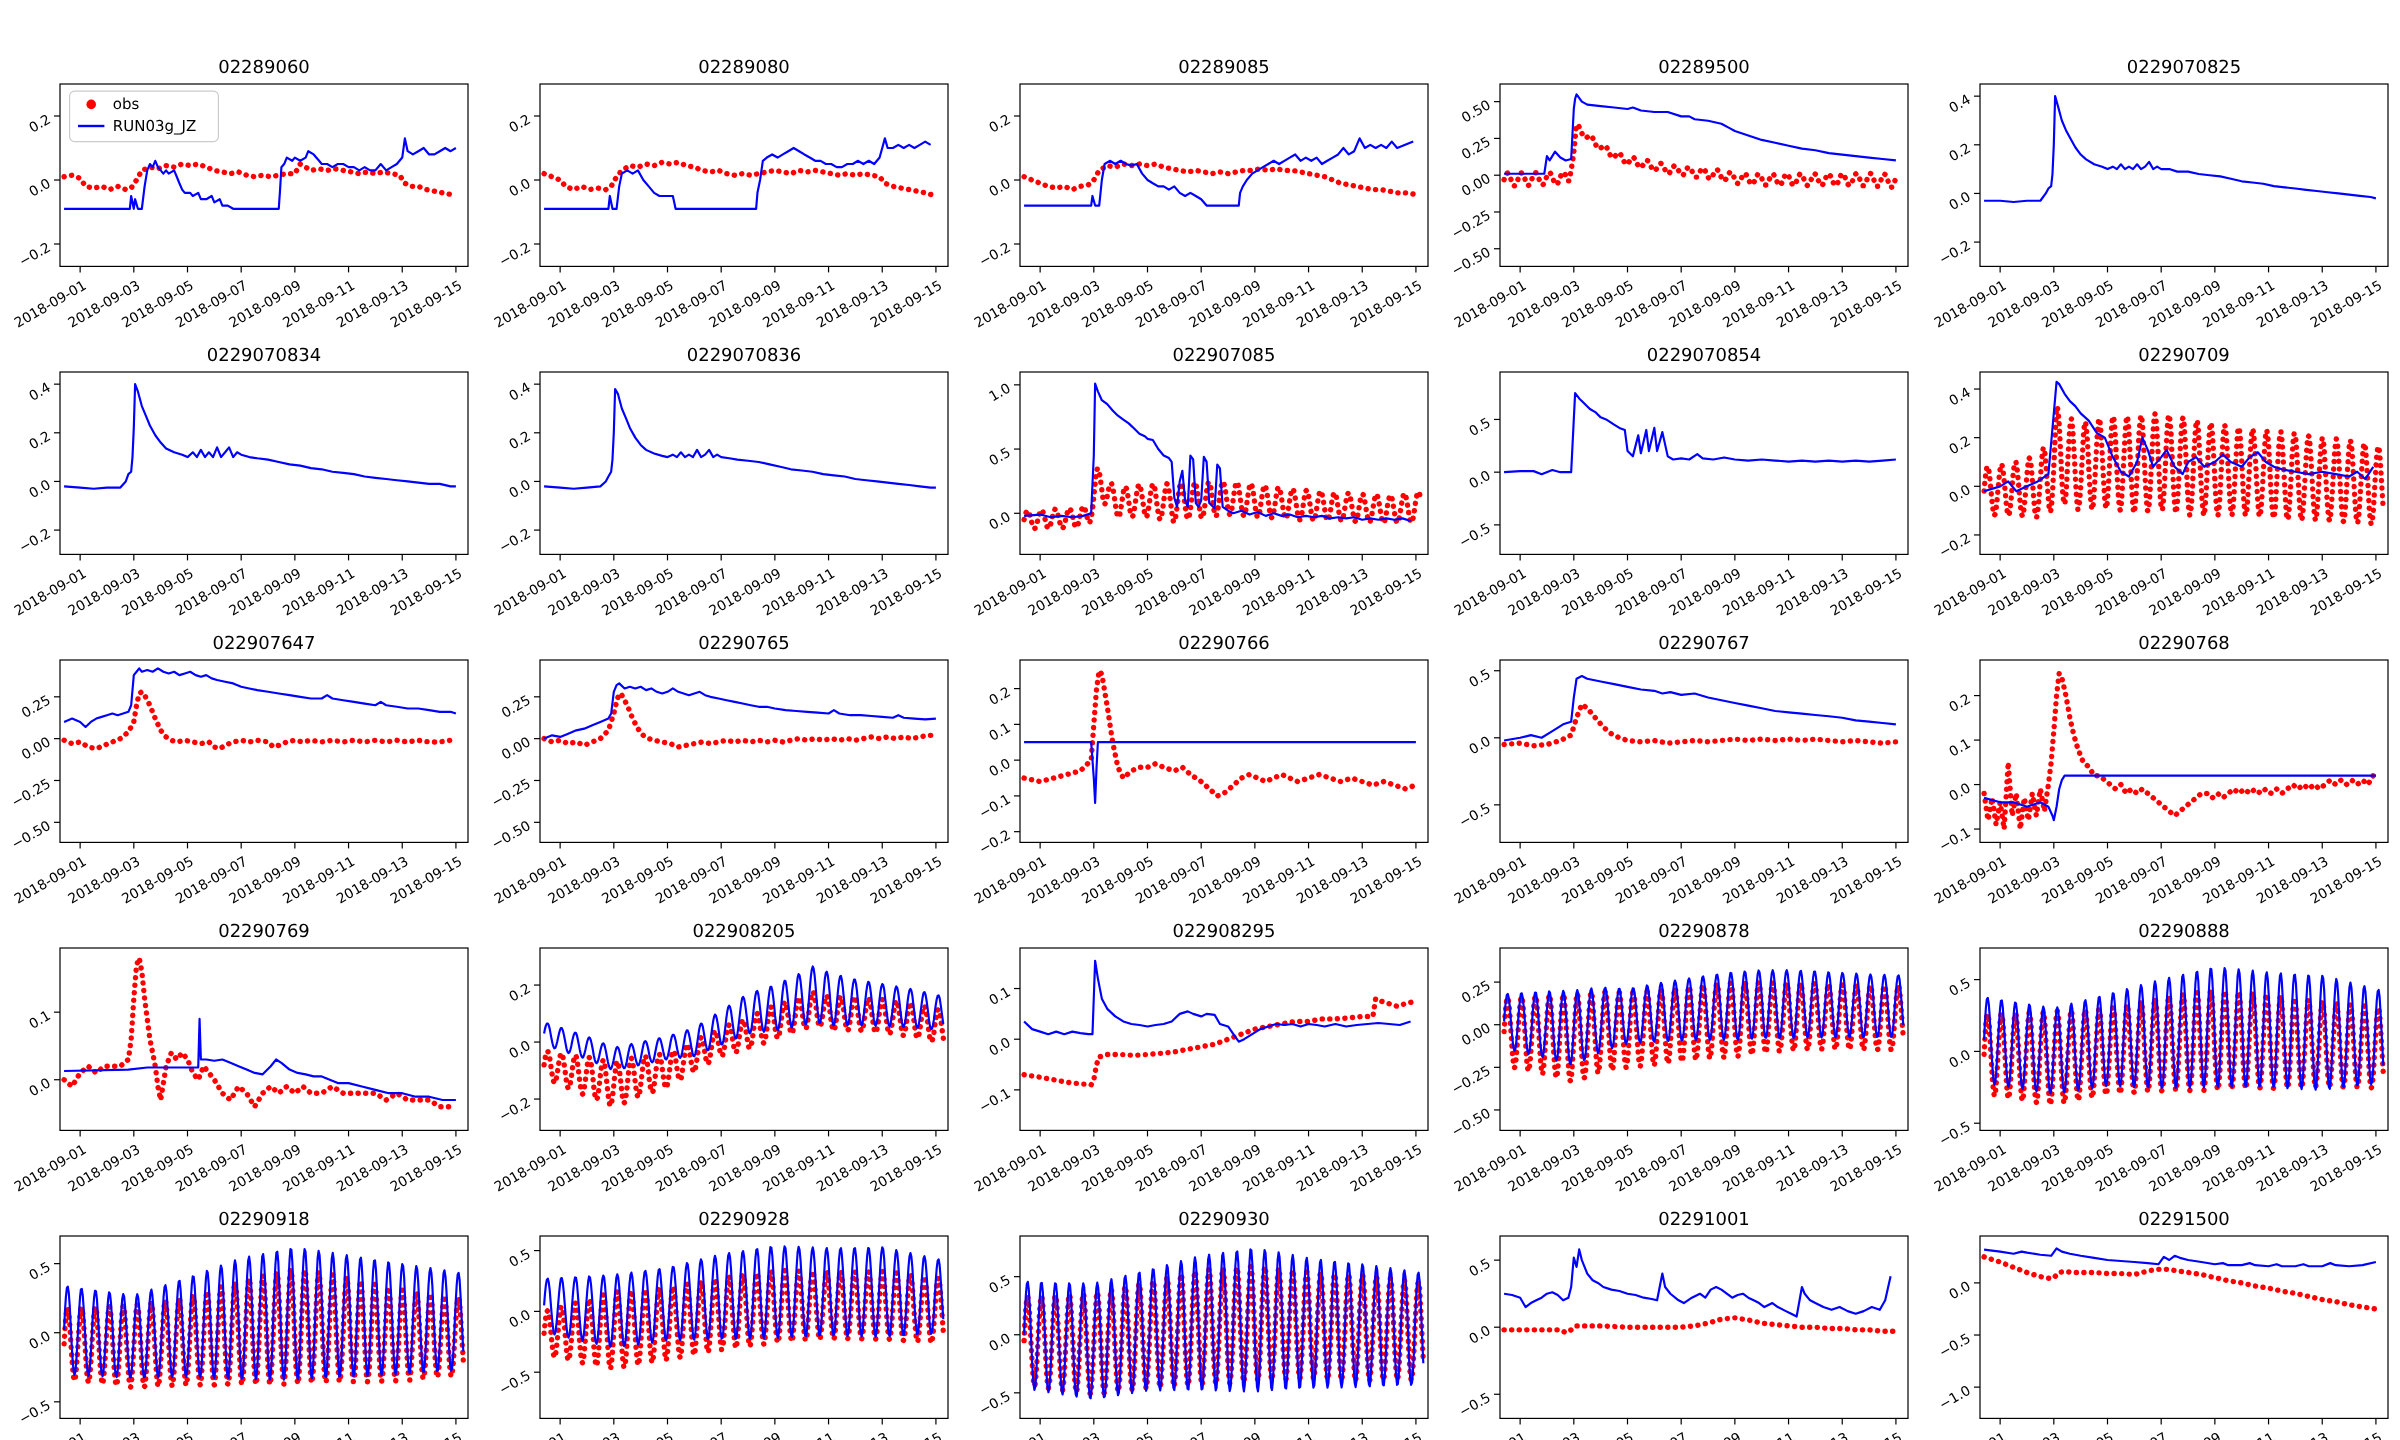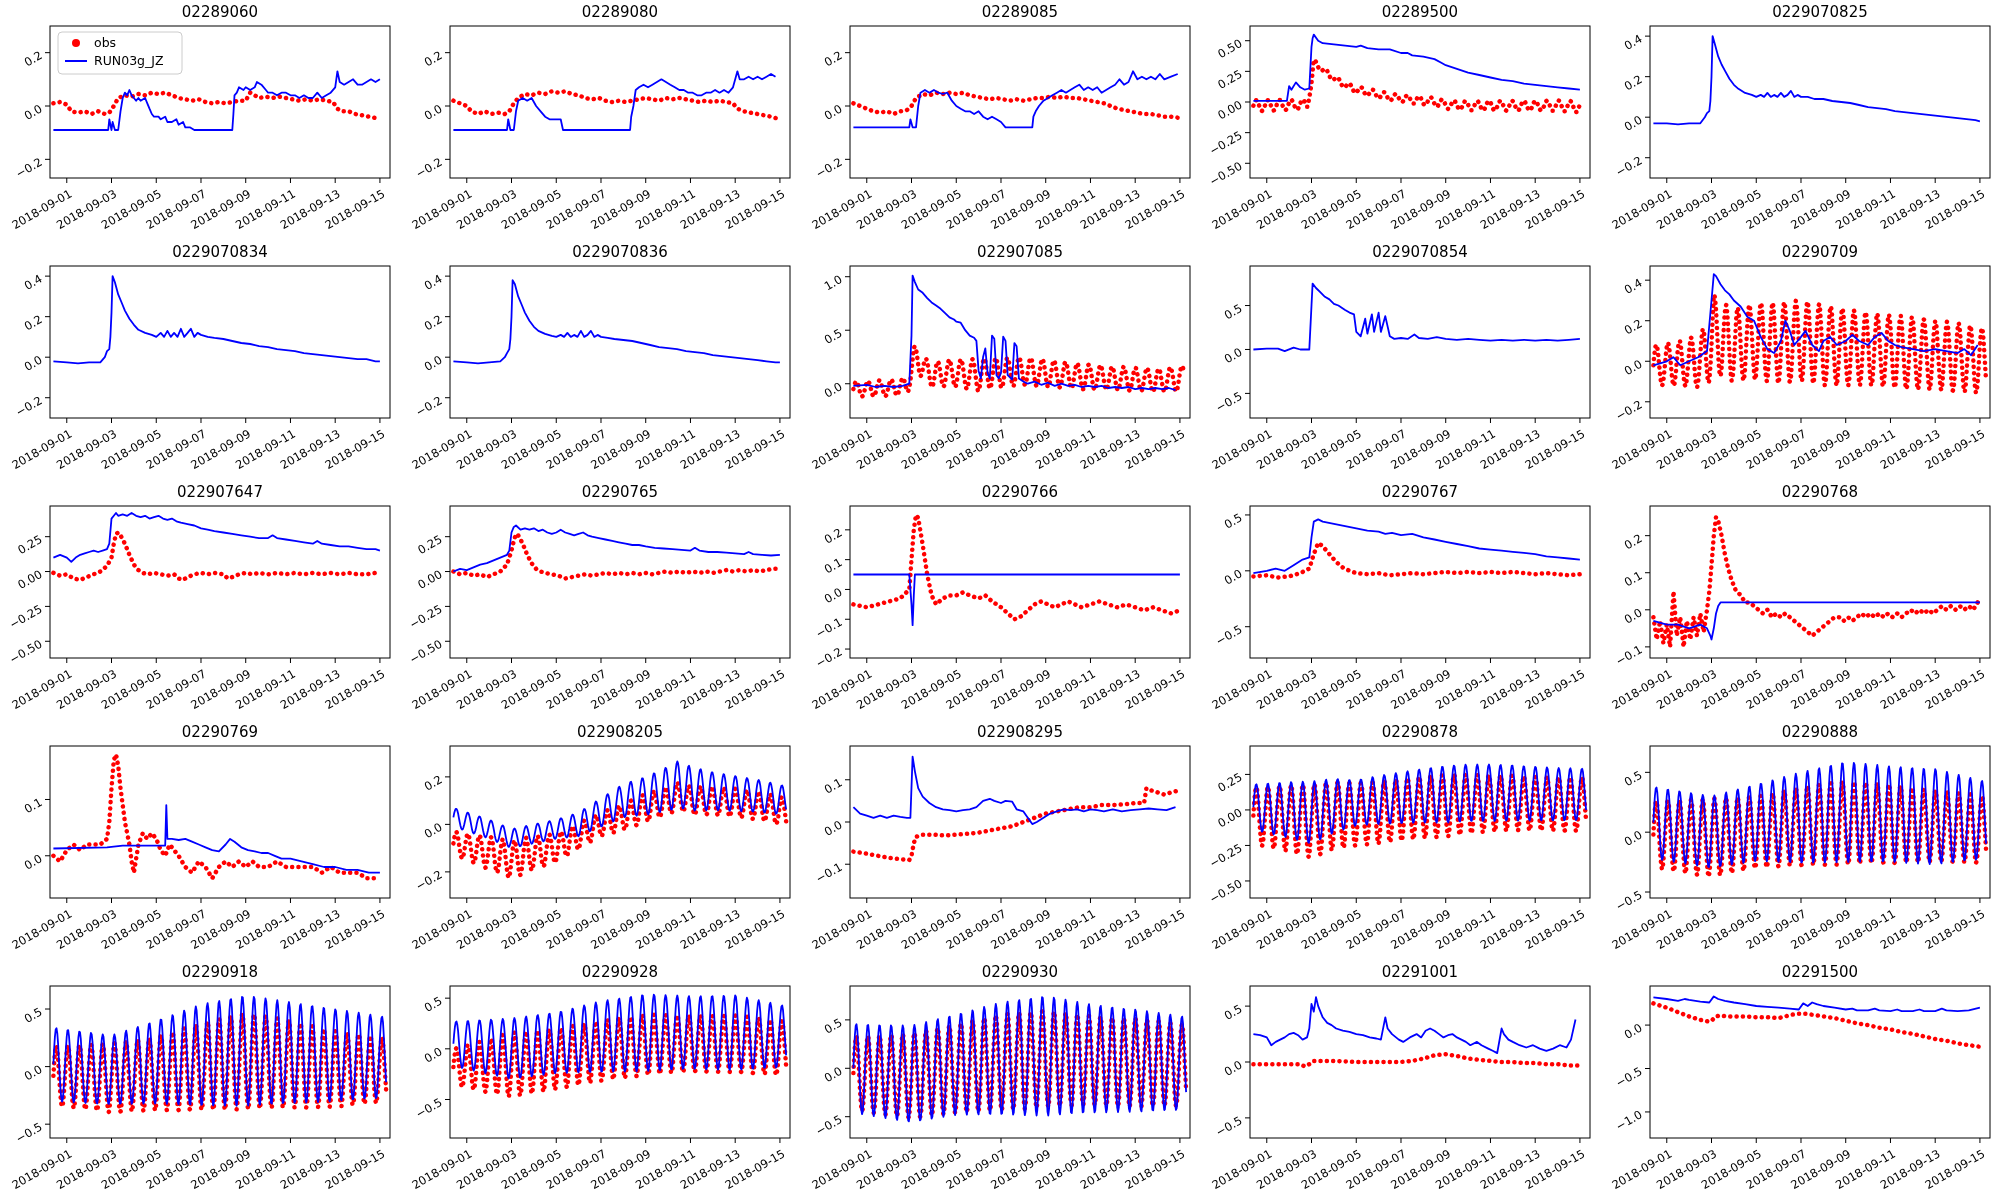--- a/index.html
+++ b/index.html
@@ -1,18 +1,18 @@
 <!DOCTYPE html>
 <html><head>
 <meta charset="utf-8">
 <style>
   html,body{margin:0;padding:0;background:#ffffff;}
   body{width:2000px;height:1200px;font-family:"DejaVu Sans",sans-serif;}
   #figure{display:grid;grid-template-columns:repeat(5,400px);grid-template-rows:repeat(5,240px);width:2000px;height:1200px;}
-  .cell{width:400px;height:240px;position:relative;}
+  .cell{width:400px;height:240px;position:relative;margin-top:44px;}
   .cell svg{overflow:visible;display:block;}
   text{font-family:"DejaVu Sans",sans-serif;fill:#000000;}
 </style>
 </head>
 <body>
 
 <div id="figure">
     <div class="cell">
       <svg width="400" height="240">
         <defs>

